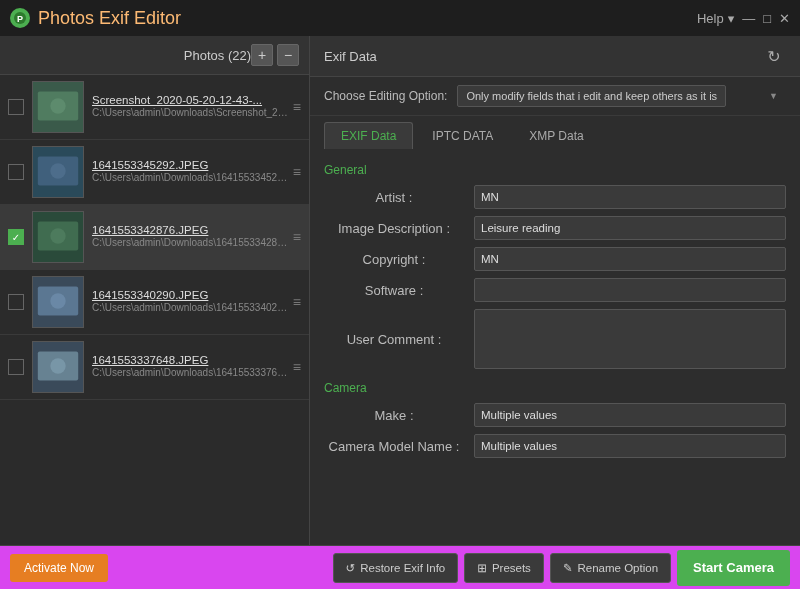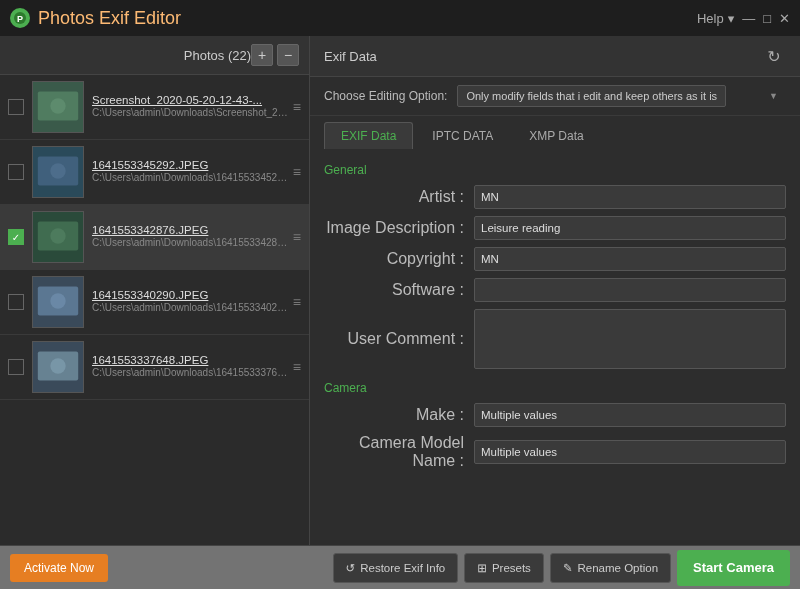--- a/index.html
+++ b/index.html
@@ -286,23 +286,23 @@
       margin-top: 4px;
     }
 
     .form-row {
       display: flex;
       align-items: center;
       margin-bottom: 7px;
     }
     .form-label {
       width: 150px;
-      text-align: right;
+      text-align: center;
       color: #bbb;
-      font-size: 16px;
+      font-size: 13px;
       padding-right: 10px;
       flex-shrink: 0;
     }
     .form-input {
       flex: 1;
       background: #3a3a3a;
       border: 1px solid #555;
       color: #ddd;
       padding: 4px 6px;
       font-size: 11.5px;
@@ -317,21 +317,21 @@
       padding: 4px 6px;
       font-size: 11.5px;
       border-radius: 2px;
       height: 60px;
       resize: none;
     }
 
     
     .bottom-bar {
       height: 44px;
-      background: #737373;
+      background: #d946ef;
       display: flex;
       align-items: center;
       padding: 0 10px;
       gap: 6px;
       border-top: 1px solid #444;
     }
     .activate-btn {
       background: #e67e22;
       color: white;
       border: none;

